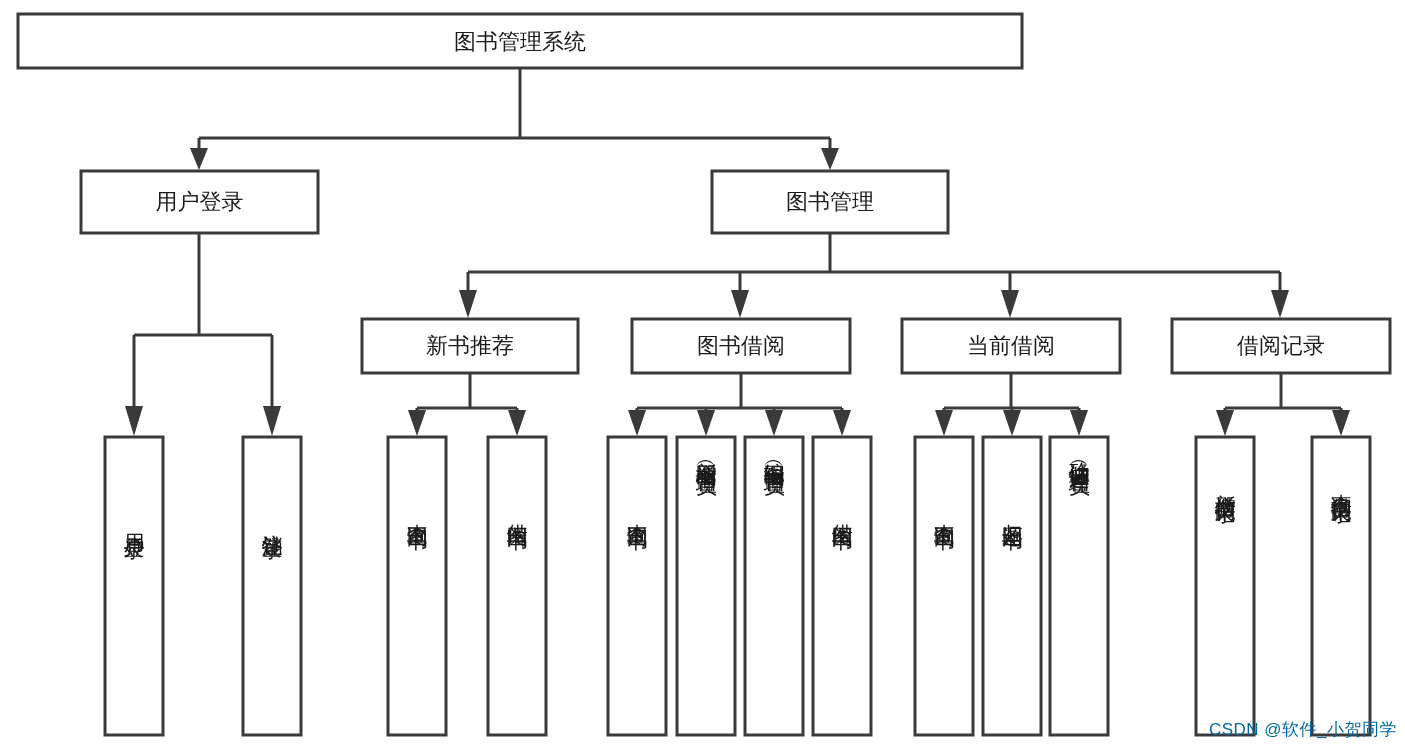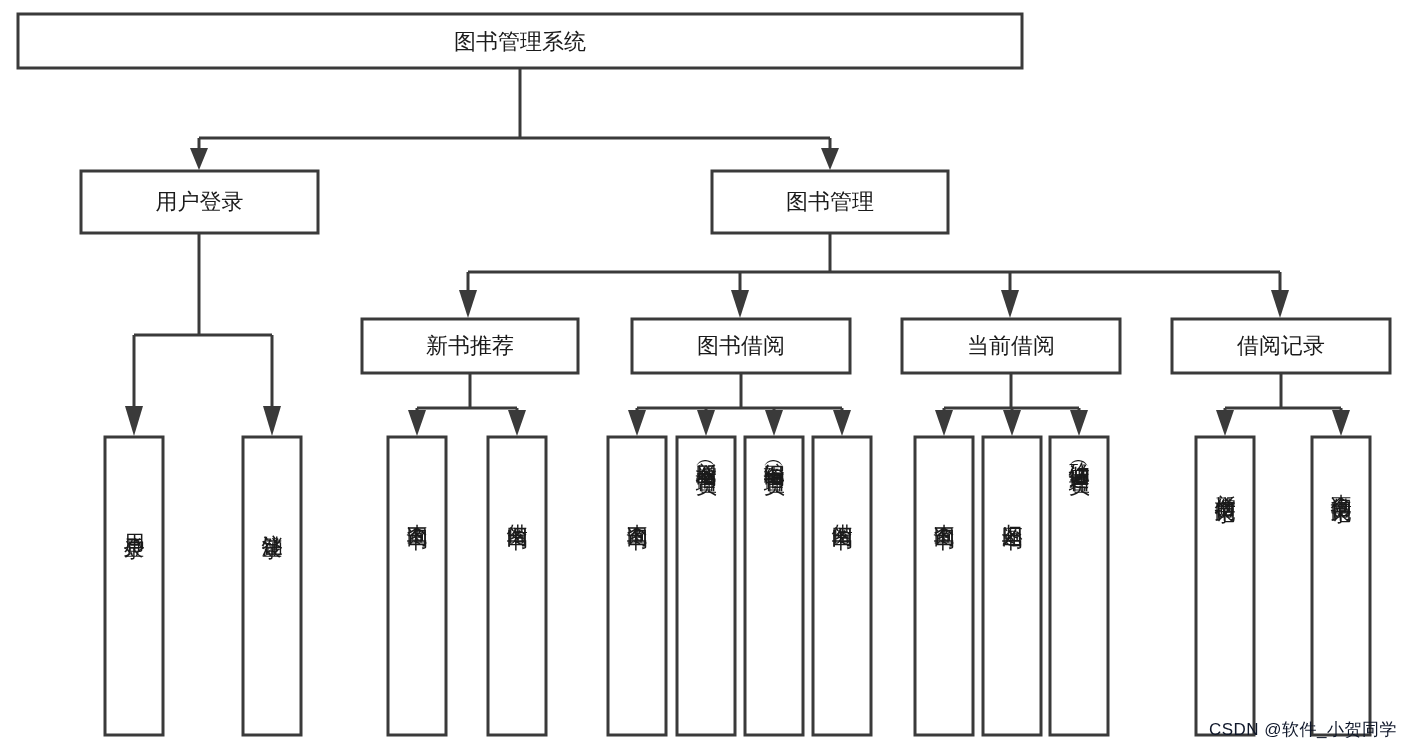--- a/index.html
+++ b/index.html
@@ -64,21 +64,21 @@
     color: #1a1a1a;
     letter-spacing: 2px;
     white-space: nowrap;
   }
   .watermark {
     position: absolute;
     right: 8px;
     bottom: 6px;
     font-family: "Liberation Sans", "DejaVu Sans", sans-serif;
     font-size: 17px;
-    color: #0f172a;
+    color: #0369a1;
     letter-spacing: 0.5px;
     white-space: nowrap;
   }
 </style>
 </head>
 <body>
 
 <div id="diagram-root">
 
   <svg class="diagram" viewBox="0 0 1405 747">

